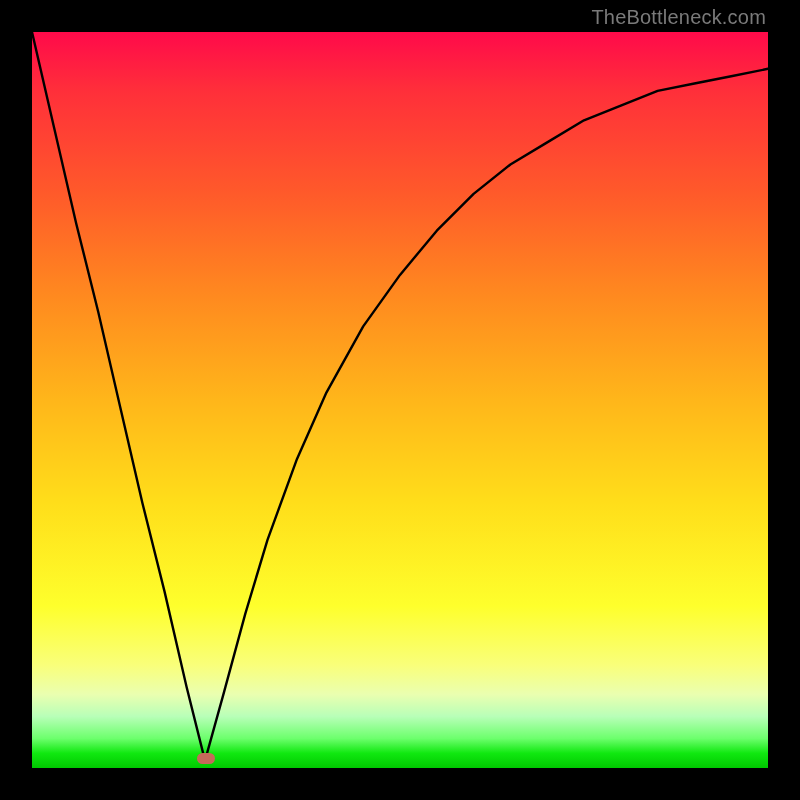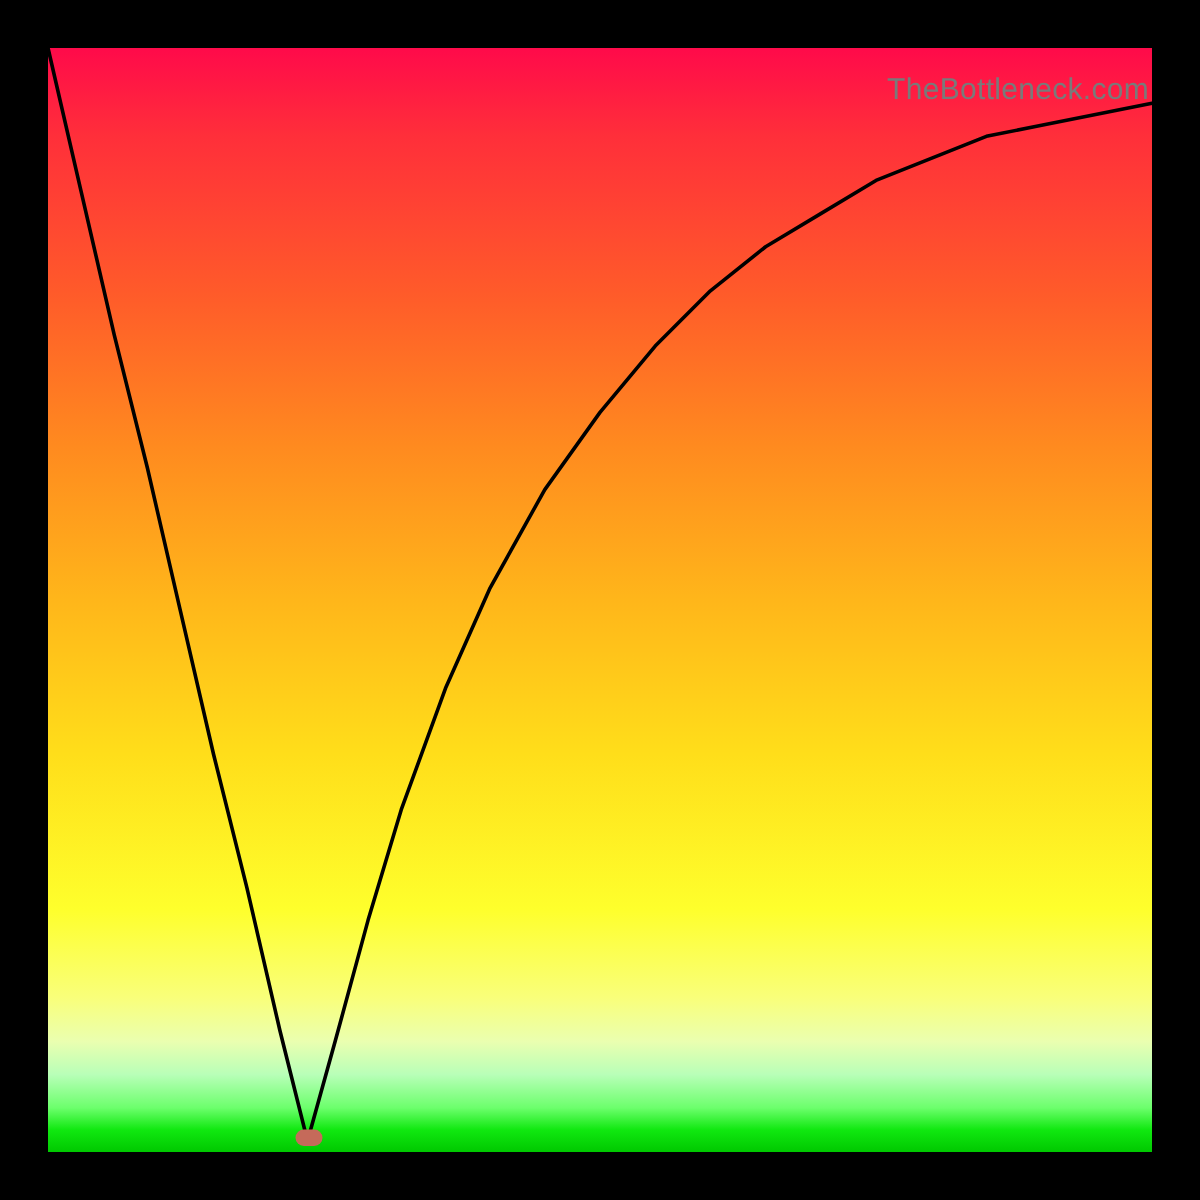--- a/index.html
+++ b/index.html
@@ -43,21 +43,20 @@
       #00c800 100%
     );
   }
   .watermark {
     position: absolute;
     top: 6px;
     right: 34px;
     color: #7a7a7a;
     font-size: 20px;
     letter-spacing: 0.2px;
-    margin-top: 43px;
   }
   svg.curve {
     position: absolute;
     top: 32px;
     left: 32px;
     width: 736px;
     height: 736px;
     overflow: visible;
   }
   .marker {

